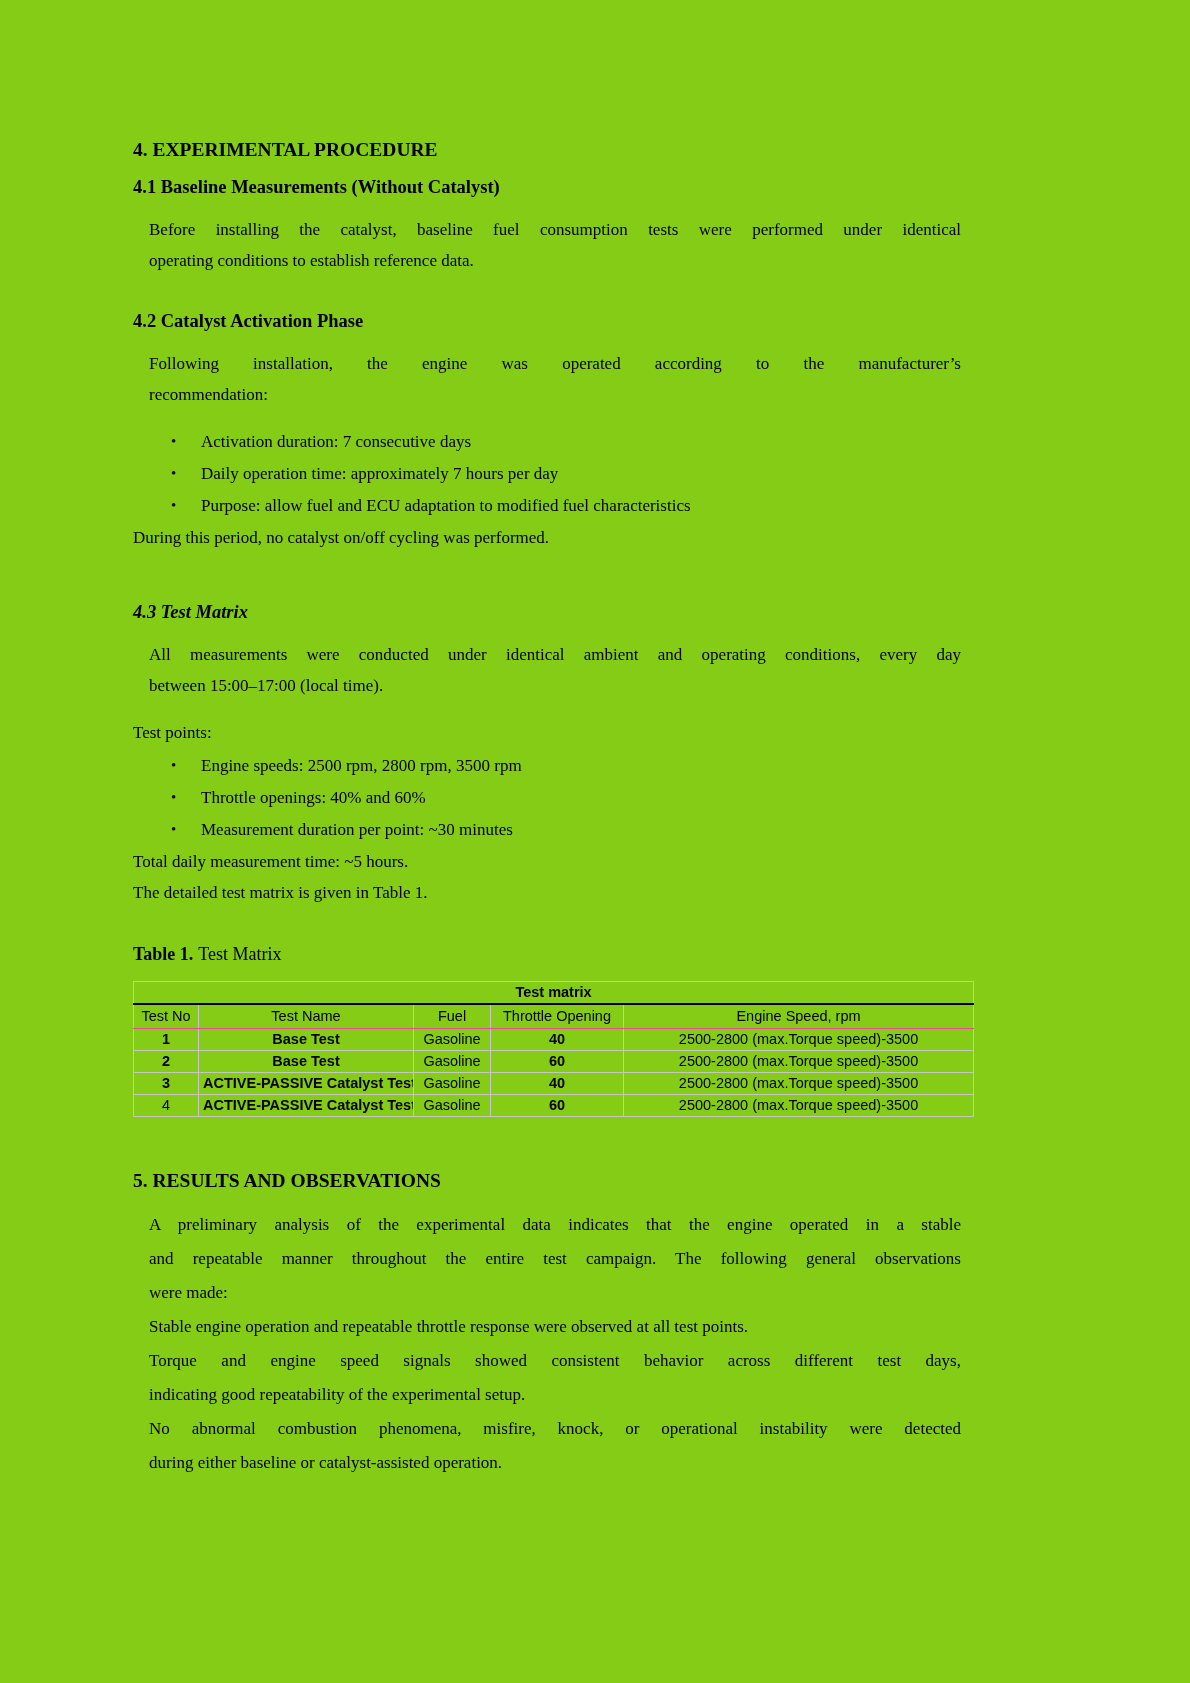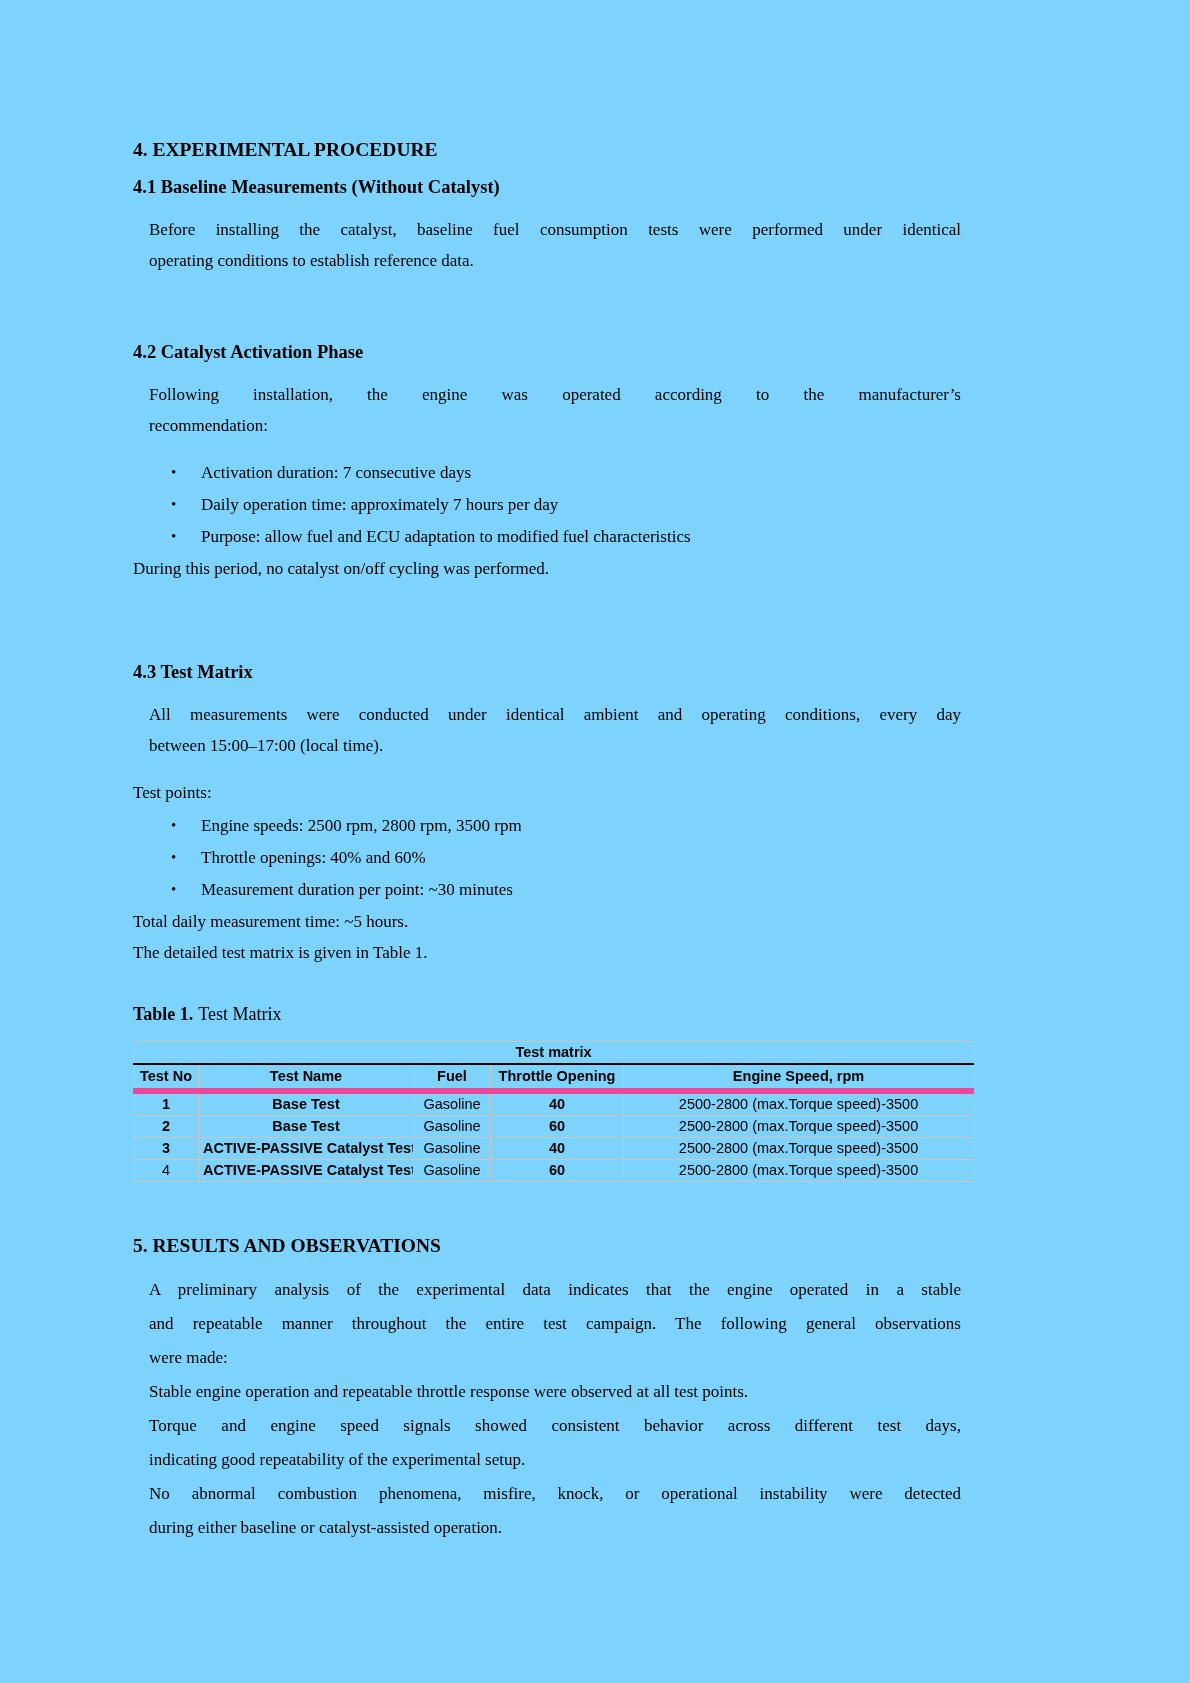--- a/index.html
+++ b/index.html
@@ -1,26 +1,26 @@
 <!DOCTYPE html>
 <html><head>
 <meta charset="utf-8">
 <style>
   html,body{margin:0;padding:0;background:#ffffff;}
-  .page{position:relative;width:1190px;height:1683px;background:#7dd3fc;overflow:hidden;
+  .page{position:relative;width:1190px;height:1683px;background:#84cc16;overflow:hidden;
         font-family:"Liberation Serif",serif;color:#000;}
   .content{position:absolute;left:133px;top:0;width:844px;}
   .h1{font-size:19.5px;font-weight:bold;line-height:23px;margin:0;}
   .h2{font-size:18.5px;font-weight:bold;line-height:22px;margin:0;}
   .mt-first{margin-top:138px;}
   .mt-h41{margin-top:15px;}
   .mt-p41{margin-top:24px;}
-  .mt-h42{margin-top:65px;}
+  .mt-h42{margin-top:34px;}
   .mt-p42{margin-top:23px;}
-  .mt-h43{margin-top:77px;}
+  .mt-h43{margin-top:48px;font-style:italic;}
   .mt-p43{margin-top:24px;}
   .mt-caption{margin-top:35px;}
   .mt-table{margin-top:15px;}
   .mt-h5{margin-top:52px;}
   .mt-p5{margin-top:22px;}
   .para{margin:16px;}
   .ln{font-size:17px;line-height:31px;}
   .para5 .ln{line-height:34px;}
   .jl{text-align:justify;text-align-last:justify;}
   .bullets{margin-top:2px;}
@@ -32,21 +32,21 @@
   table.t1{width:840px;table-layout:fixed;border-collapse:collapse;
            font-family:"Liberation Sans",sans-serif;font-size:14.5px;color:#000;}
   table.t1 col.c0{width:65px;}
   table.t1 col.c1{width:215px;}
   table.t1 col.c2{width:77px;}
   table.t1 col.c3{width:133px;}
   table.t1 col.c4{width:350px;}
   table.t1 th,table.t1 td{border:1px solid #c6c6c6;text-align:center;vertical-align:middle;
            padding:2px 4px;line-height:17px;font-weight:normal;overflow:hidden;white-space:nowrap;}
   table.t1 .ttitle{font-weight:bold;border-bottom:2px solid #000;padding:2px 4px;}
-  table.t1 .hrow th{font-weight:bold;border-bottom:6px solid #ec4899;padding:3px 4px;}
+  table.t1 .hrow th{font-weight:normal;border-bottom:1px solid #ec4899;padding:3px 4px;}
   table.t1 td.b{font-weight:bold;}
 </style>
 </head>
 <body>
 
 <div class="page">
   <div class="content">
 
     <div class="h1 mt-first">4. EXPERIMENTAL PROCEDURE</div>
 

